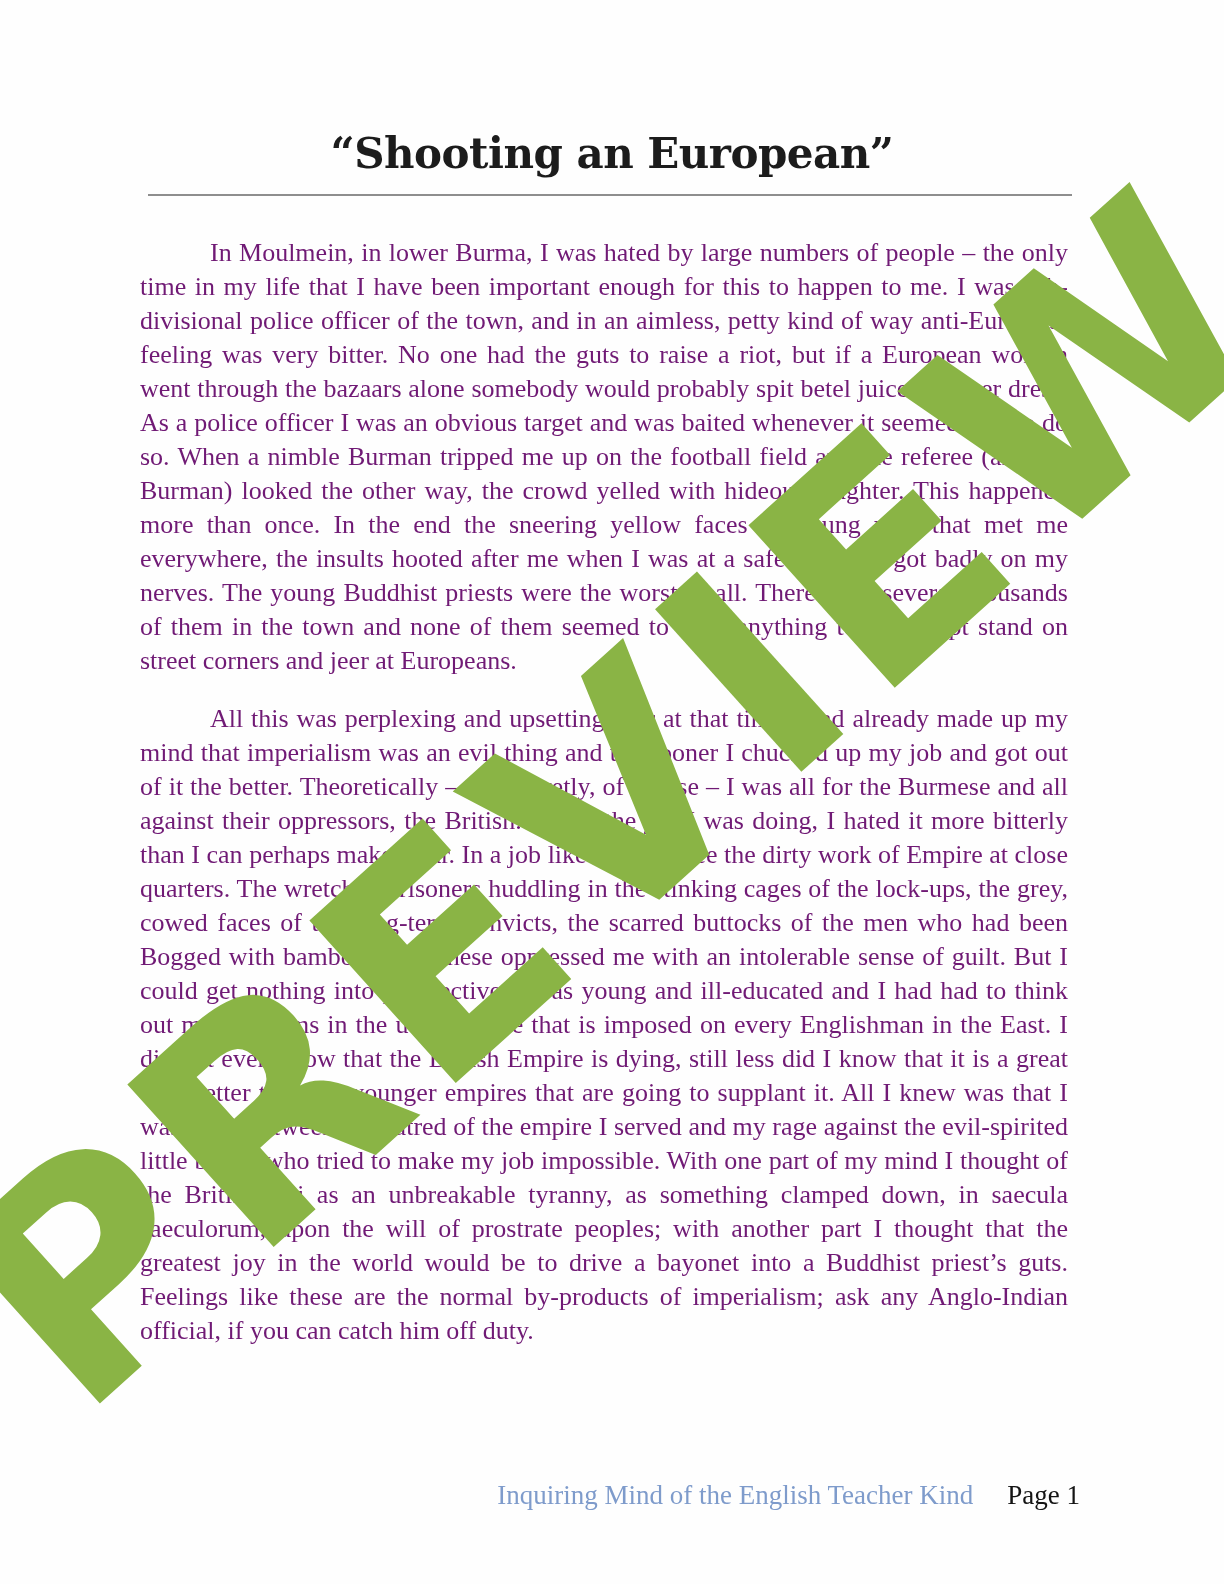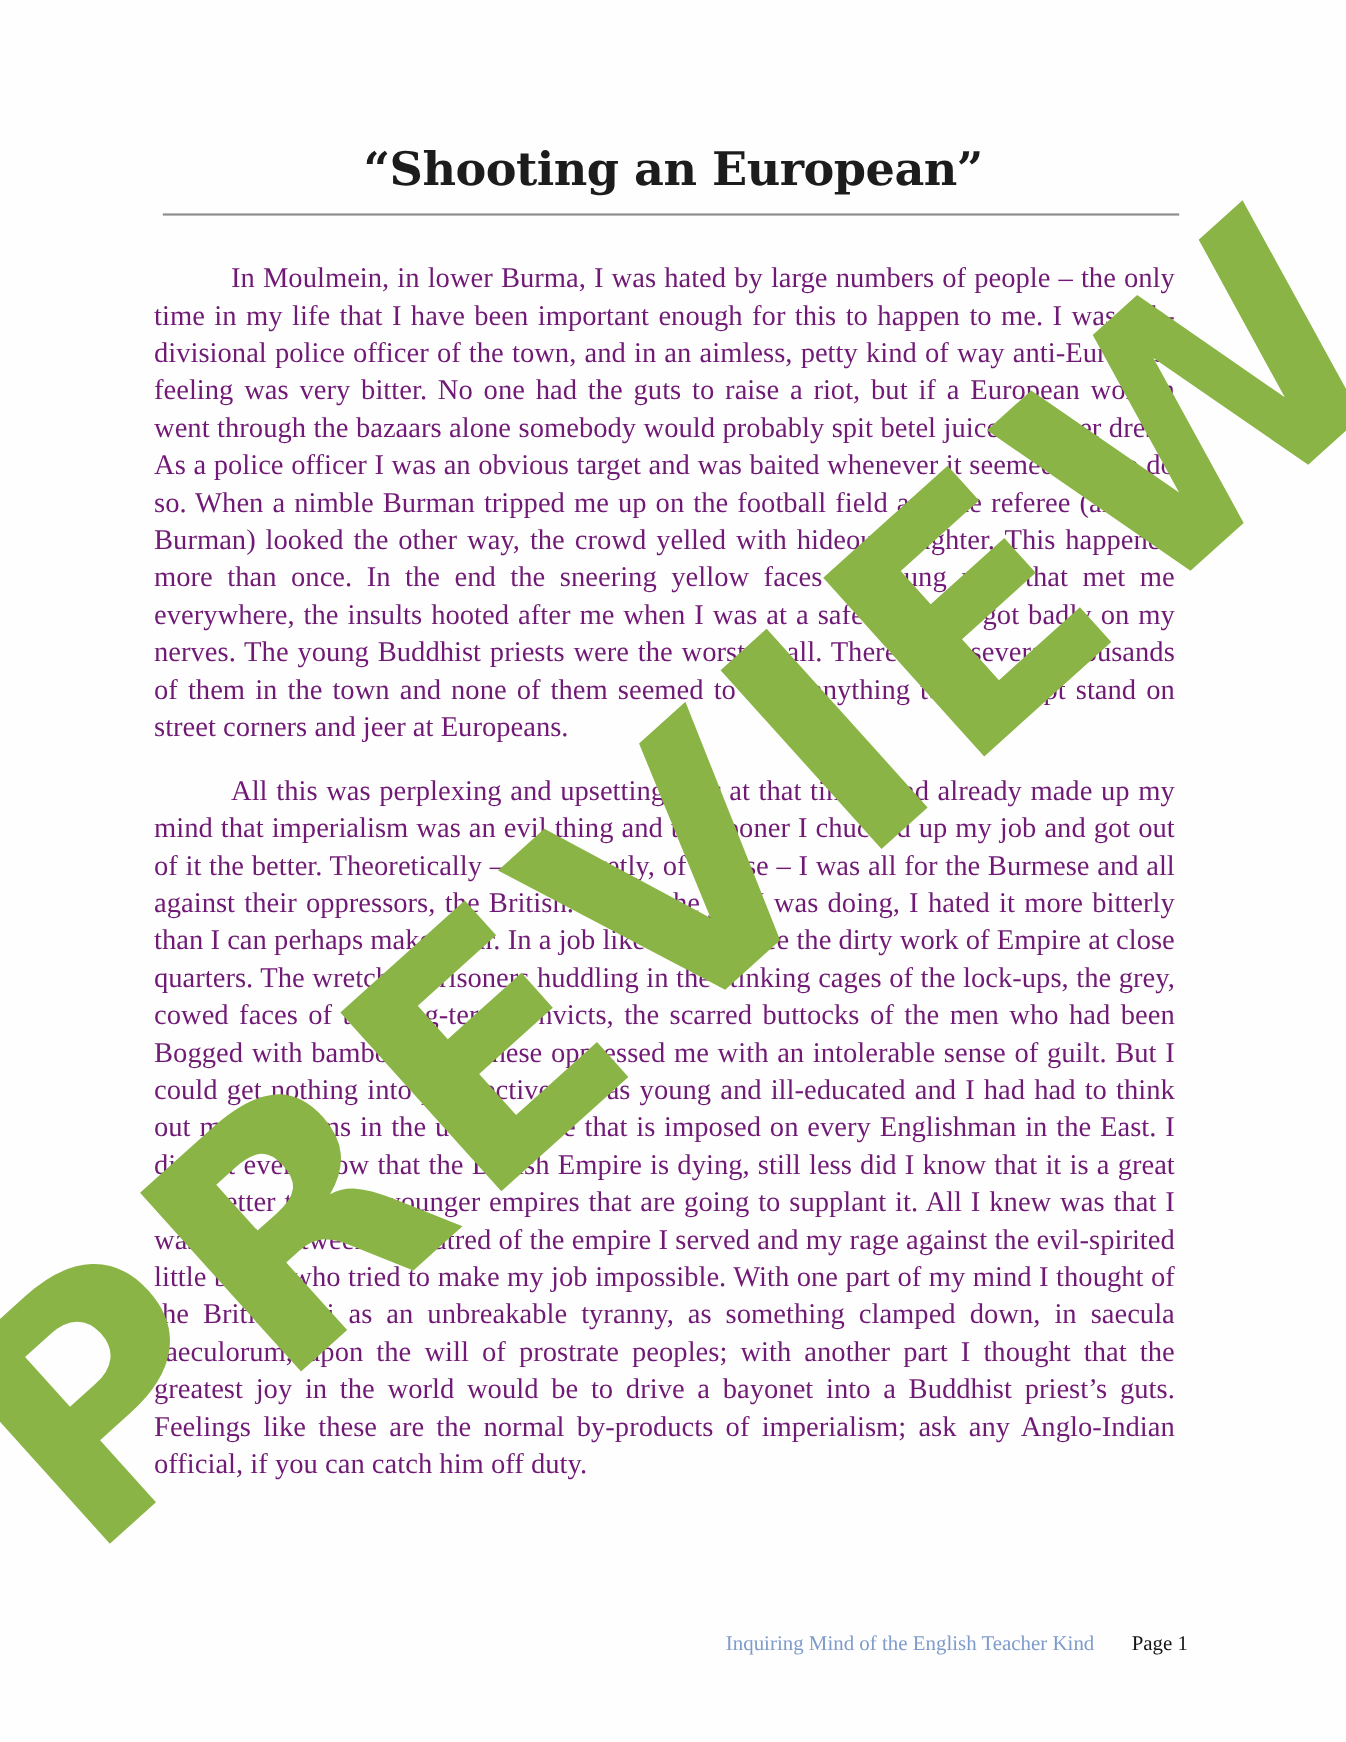--- a/index.html
+++ b/index.html
@@ -72,21 +72,21 @@
     pointer-events: none;
     user-select: none;
     z-index: 5;
     white-space: nowrap;
   }
   
   .doc-footer {
     position: absolute;
     top: 1480px;
     right: 144px;
-    font-size: 19px;
+    font-size: 27px;
     line-height: 30px;
     white-space: nowrap;
   }
   .footer-credit {
     color: #7e9bcb;
   }
   .footer-page {
     margin-left: 34px;
     color: #141414;
   }

